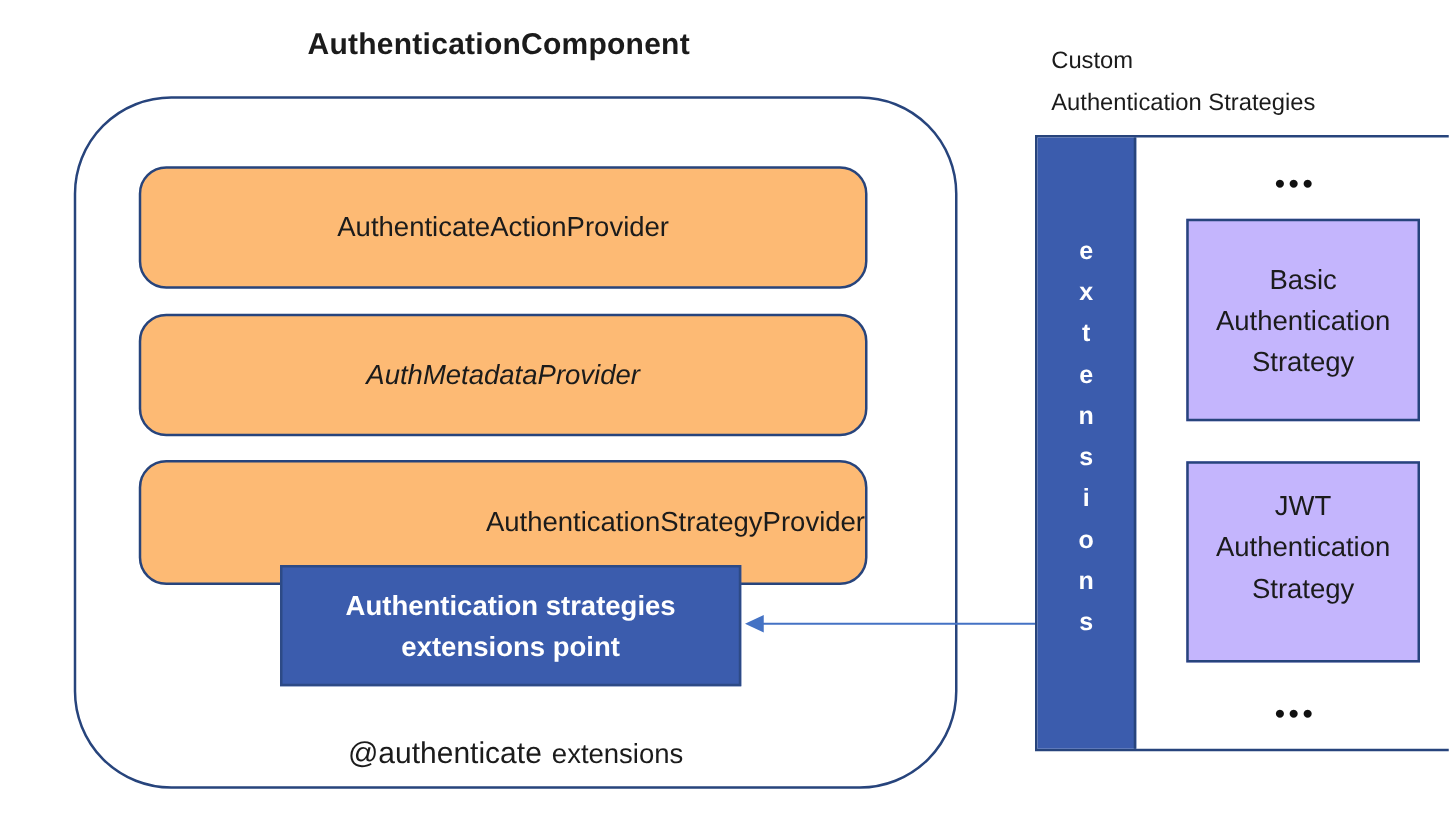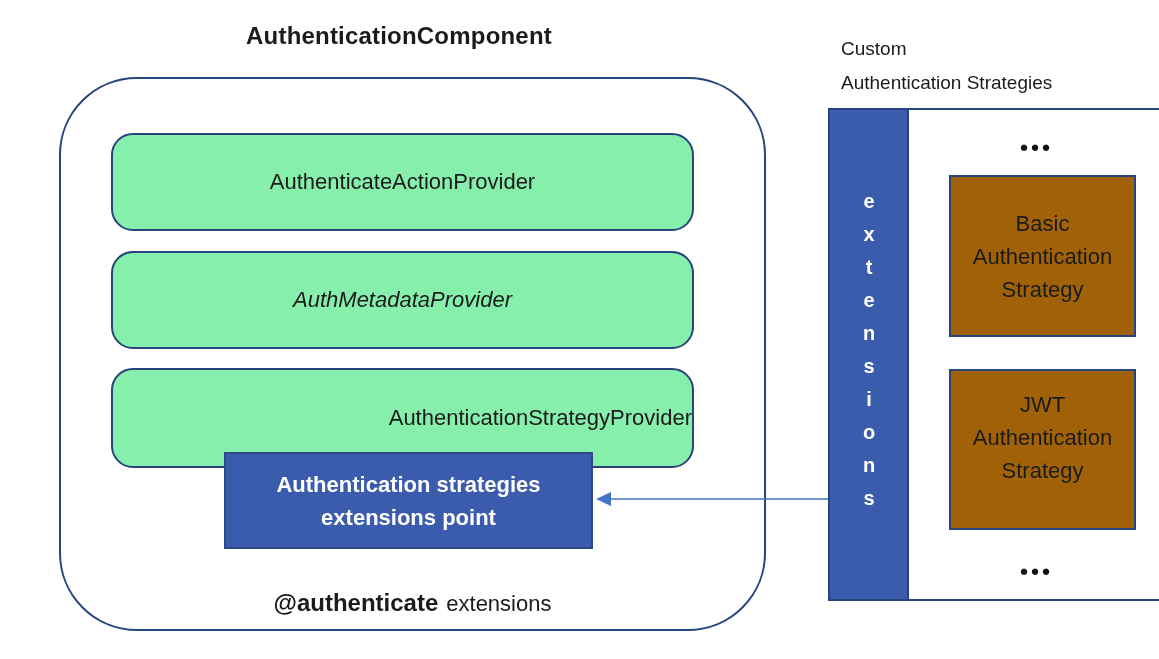--- a/index.html
+++ b/index.html
@@ -40,21 +40,21 @@
     border: 2px solid var(--border-navy);
     border-radius: 78px;
     background: transparent;
   }
   .provider {
     position: absolute;
     left: 85px;
     width: 583px;
     border: 2px solid var(--border-navy);
     border-radius: 22px;
-    background: #86efac;
+    background: #fdba74;
     display: flex;
     align-items: center;
     justify-content: center;
     font-size: 22px;
   }
   .provider.p1 { top: 133px; height: 98px; }
   .provider.p2 { top: 251px; height: 98px; font-style: italic; }
   .provider.p3 { top: 368px; height: 100px; justify-content: flex-end; }
 
   .ext-point {
@@ -72,21 +72,21 @@
     font-weight: 600;
     line-height: 33px;
     z-index: 5;
   }
   .decorator {
     position: absolute;
     left: 33px; top: 589px; width: 707px;
     text-align: center;
     font-size: 22px;
   }
-  .decorator .bold { font-weight: bold; font-size: 24px; }
+  .decorator .bold { font-weight: normal; font-size: 24px; }
   .decorator .regular { margin-left: 8px; }
 
   
   .right-title {
     position: absolute;
     left: 815px; top: 32px; width: 340px;
     font-size: 19px;
     font-weight: normal;
     line-height: 34px;
   }
@@ -124,21 +124,21 @@
     letter-spacing: 2px;
     color: #111111;
   }
   .dots-top { top: 28px; }
   .dots-bottom { top: 452px; }
   .strategy {
     position: absolute;
     left: 119px;
     width: 187px;
     border: 2px solid var(--border-navy);
-    background: #a16207;
+    background: #c4b5fd;
     display: flex;
     flex-direction: column;
     align-items: center;
     justify-content: center;
     text-align: center;
     font-size: 22px;
     line-height: 33px;
   }
   .strategy.basic { top: 65px; height: 162px; }
   .strategy.jwt   { top: 259px; height: 161px; padding-bottom: 24px; }

